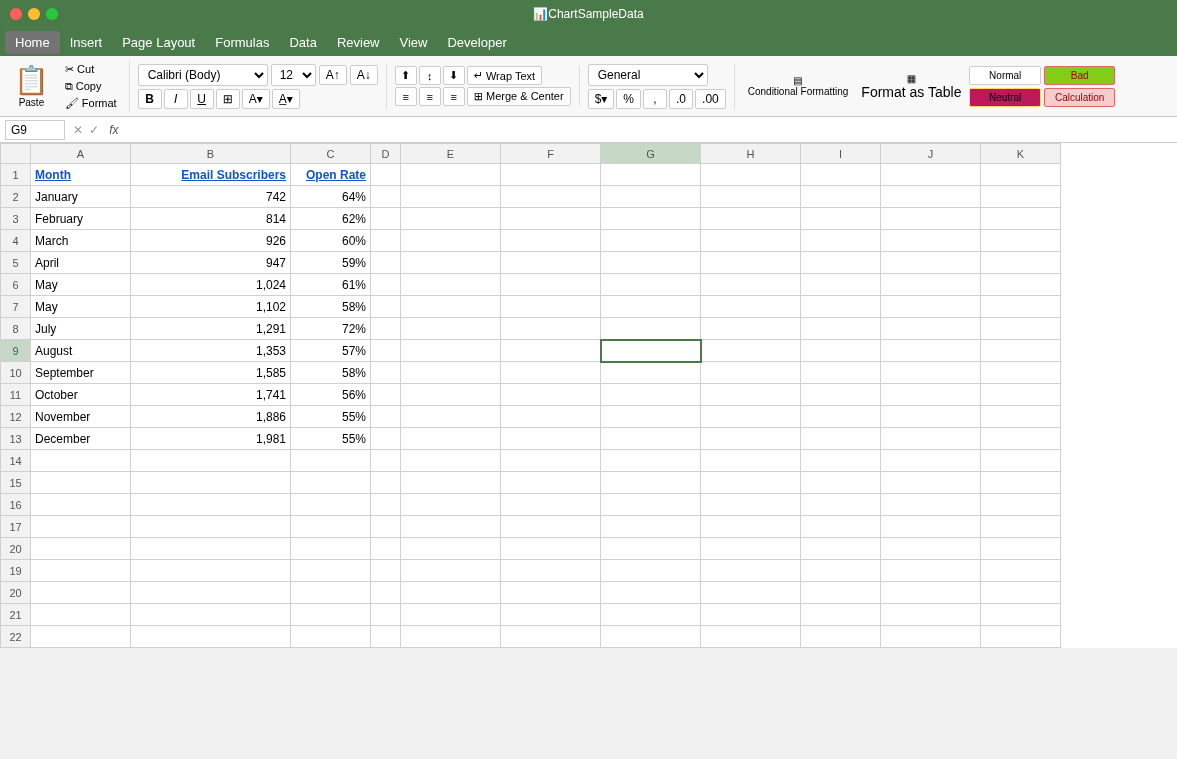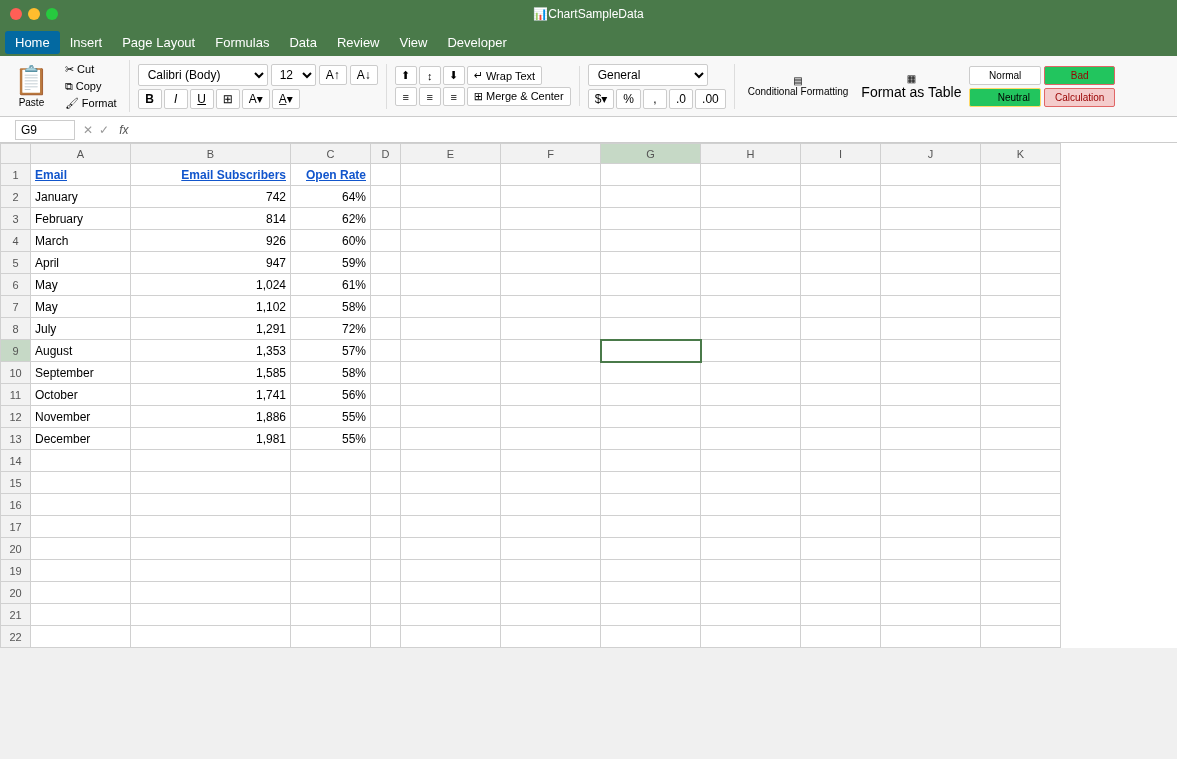--- a/index.html
+++ b/index.html
@@ -39,21 +39,21 @@
       padding: 0 5px;
     }
     .menu-item {
       color: white;
       padding: 4px 10px;
       font-size: 13px;
       cursor: pointer;
       border-radius: 3px;
     }
     .menu-item.active {
-      background: #0369a1;
+      background: #737373;
     }
 
     
     .ribbon {
       background: #f8f8f8;
       border-bottom: 1px solid #ccc;
       padding: 4px 6px;
       display: flex;
       align-items: center;
       gap: 6px;
@@ -153,31 +153,31 @@
     .style-item {
       padding: 3px 10px;
       font-size: 10px;
       border: 1px solid #ccc;
       border-radius: 2px;
       min-width: 70px;
       text-align: center;
       cursor: pointer;
     }
     .style-normal { background: white; }
-    .style-bad { background: #22c55e; color: #900; border-color: #e06666; }
-    .style-neutral { background: #22c55e; border-color: #ffd966; text-align: right; }
+    .style-bad { background: #84cc16; color: #900; border-color: #e06666; }
+    .style-neutral { background: #be185d; border-color: #ffd966; }
     .style-calc { background: #f4cccc; color: #900; border-color: #e06666; }
 
     
     .formula-bar {
       display: flex;
       align-items: center;
       background: white;
       border-bottom: 1px solid #ccc;
-      padding: 2px 15px;
+      padding: 2px 5px;
       height: 26px;
     }
     .cell-ref {
       border: 1px solid #ccc;
       width: 60px;
       padding: 2px 5px;
       font-size: 12px;
       margin-right: 5px;
     }
     .formula-input {
@@ -514,21 +514,21 @@
         <th class="col-header selected-col-header">G</th>
         <th class="col-header">H</th>
         <th class="col-header">I</th>
         <th class="col-header">J</th>
         <th class="col-header">K</th>
       </tr>
     </thead>
     <tbody id="sheet-body">
     <tr>
           <th class="row-header">1</th>
-          <td class="col-a text-left header-cell">Email</td>
+          <td class="col-a text-left header-cell">Month</td>
           <td class="col-b header-cell">Email Subscribers</td>
           <td class="col-c header-cell">Open Rate</td>
           <td class="col-d"></td>
           <td class="col-e"></td>
           <td class="col-f"></td>
           <td class="col-g"></td>
           <td class="col-h"></td>
           <td class="col-i"></td>
           <td class="col-j"></td>
           <td class="col-k"></td>

